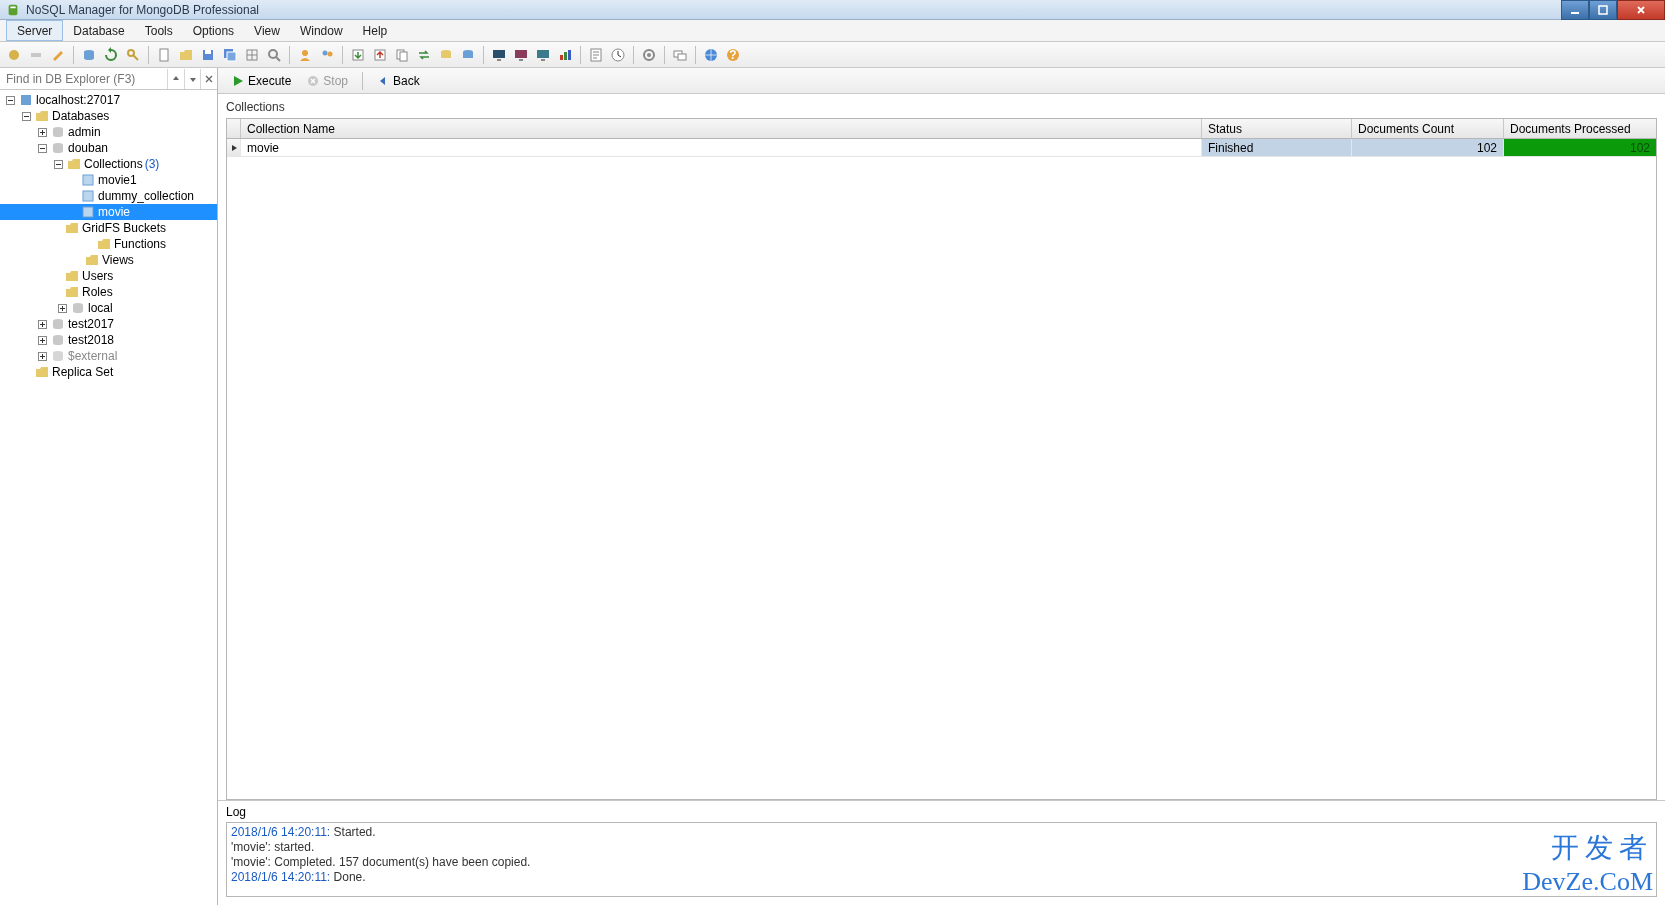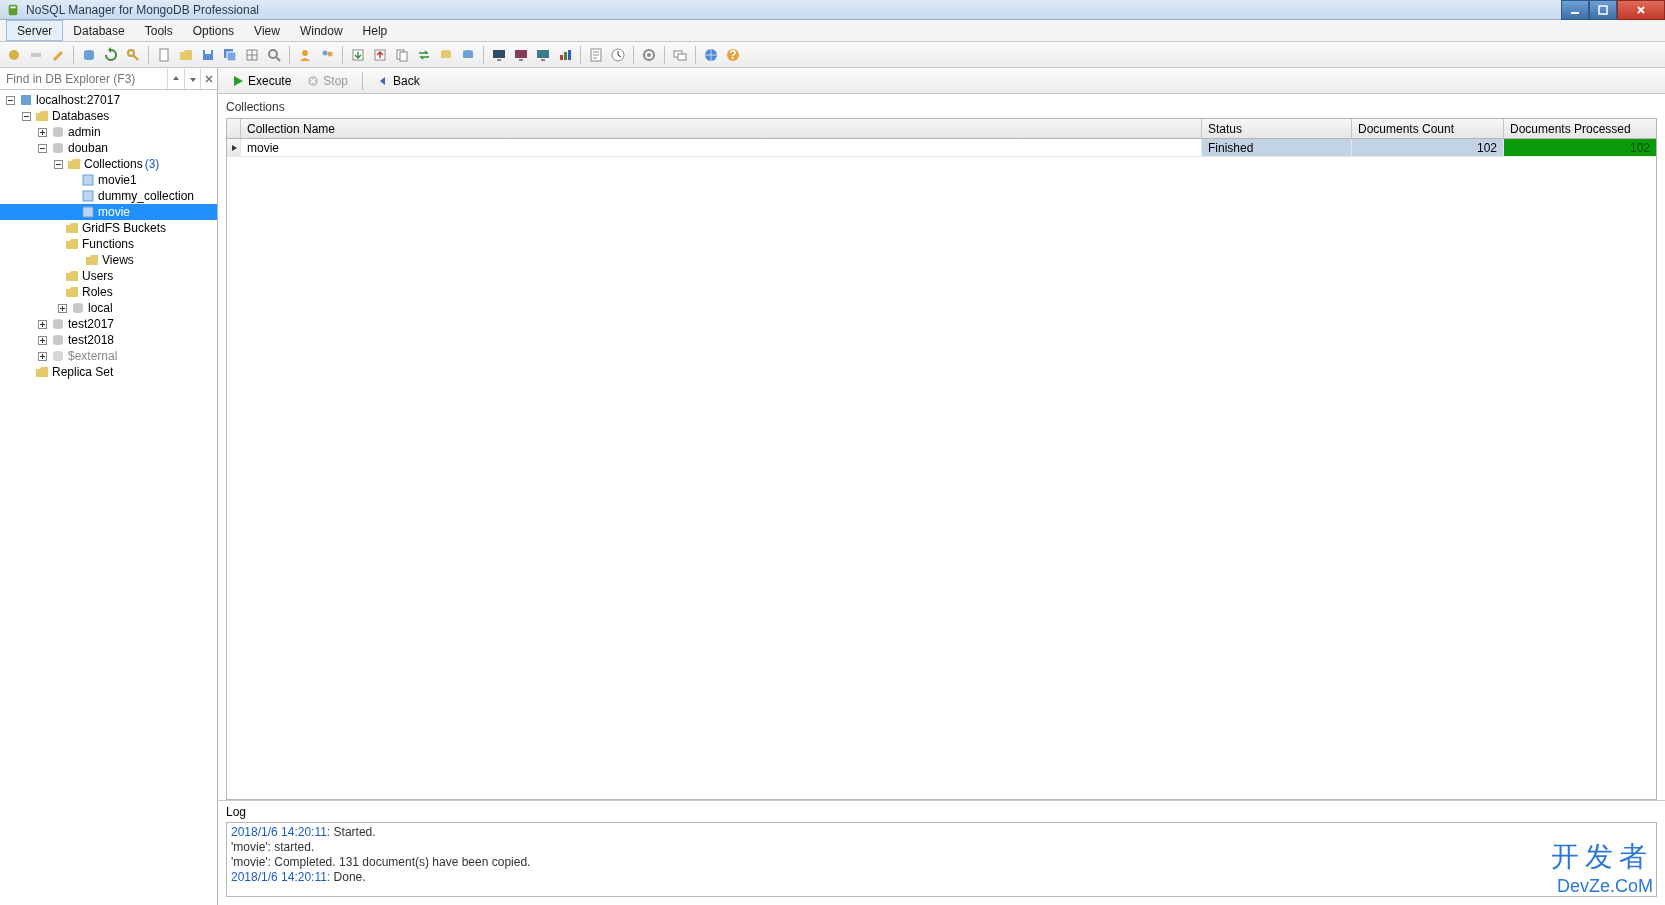--- a/index.html
+++ b/index.html
@@ -83,21 +83,21 @@
 
 .log-area { height: 105px; border-top: 1px solid #c8c8c8; display: flex; flex-direction: column; padding: 4px 8px 8px 8px; }
 .log-label { margin-bottom: 3px; }
 .log-box { flex: 1; border: 1px solid #b6b6b6; background: #fff; font-family: "Courier New", monospace; font-size: 12px; padding: 2px 4px; white-space: pre; overflow: auto; }
 .log-ts { color: #1a5ac2; }
 .log-msg { color: #333; }
 
 
 .watermark { position: fixed; right: 12px; bottom: 8px; text-align: right; pointer-events: none; }
 .watermark .wm-cn { font-size: 28px; color: #2b77d8; font-weight: 500; letter-spacing: 6px; font-family: "Microsoft YaHei", sans-serif; }
-.watermark .wm-url { font-size: 18px; color: #2b77d8; font-family: Liberation Sans, sans-serif; }
+.watermark .wm-url { font-size: 26px; color: #2b77d8; font-family: Liberation Serif, serif; }
 
 
 svg { display: block; }
 </style>
 </head>
 <body>
 
 <div class="titlebar">
   <span class="app-icon">
     <svg viewBox="0 0 16 16">
@@ -456,21 +456,21 @@
 
       <div class="tree-row" style="padding-left:64px">
         <span class="node-icon">
             <svg width="14" height="14">
               <path d="M1 4 L5 4 L6 2 L13 2 L13 12 L1 12 Z" fill="#e6c96a"></path>
             </svg>
           </span>
         <span class="node-label">GridFS Buckets</span>
       </div>
 
-      <div class="tree-row" style="padding-left:64px">
+      <div class="tree-row" style="padding-left:96px">
         <span class="node-icon">
             <svg width="14" height="14">
               <path d="M1 4 L5 4 L6 2 L13 2 L13 12 L1 12 Z" fill="#e6c96a"></path>
             </svg>
           </span>
         <span class="node-label">Functions</span>
       </div>
 
       <div class="tree-row" style="padding-left:84px">
         <span class="node-icon">
@@ -632,21 +632,21 @@
             <div class="gc gc-proc">102</div>
           </div>
         </div>
       </div>
     </div>
 
     <div class="log-area">
       <div class="log-label">Log</div>
       <div class="log-box"><span class="log-ts">2018/1/6 14:20:11:</span><span class="log-msg"> Started.</span>
 <span class="log-msg">'movie': started.</span>
-<span class="log-msg">'movie': Completed. 131 document(s) have been copied.</span>
+<span class="log-msg">'movie': Completed. 157 document(s) have been copied.</span>
 <span class="log-ts">2018/1/6 14:20:11:</span><span class="log-msg"> Done.</span></div>
     </div>
   </div>
 </div>
 
 <div class="watermark">
   <div class="wm-cn">开发者</div>
   <div class="wm-url">DevZe.CoM</div>
 </div>
 

